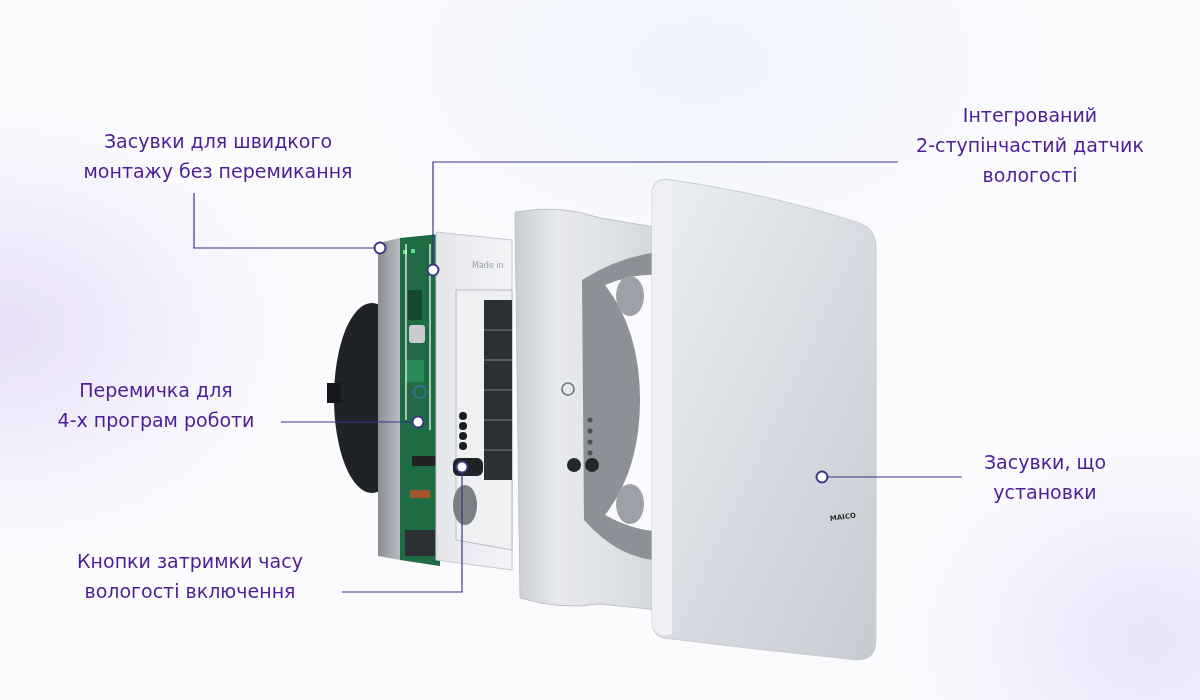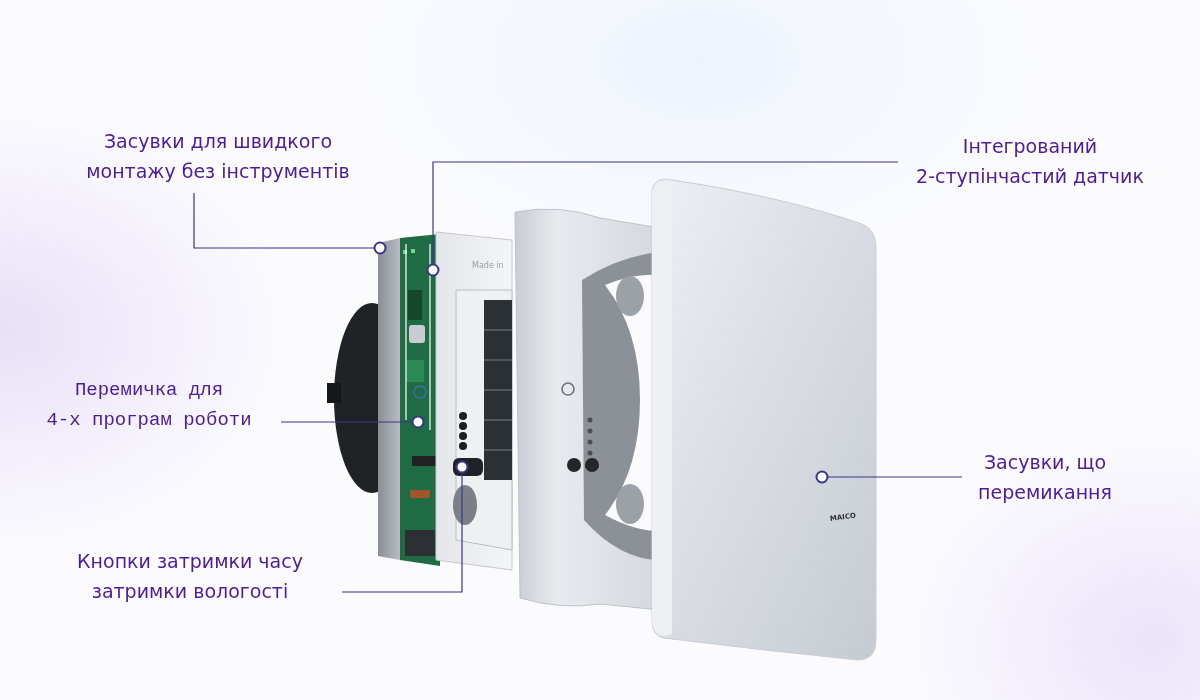--- a/index.html
+++ b/index.html
@@ -148,34 +148,35 @@
     <circle cx="380" cy="248" r="5.5"></circle>
     <circle cx="433" cy="270" r="5.5"></circle>
     <circle cx="418" cy="422" r="5.5"></circle>
     <circle cx="462" cy="467" r="5.5"></circle>
     <circle cx="822" cy="477" r="5.5"></circle>
   </g>
 </svg>
 
 <div class="label" style="left:58px; top:126px; width:320px;">
   <span>Засувки для швидкого</span>
-  <span>монтажу без інструментів</span>
+  <span>монтажу без перемикання</span>
 </div>
 
-<div class="label" style="left:900px; top:131px; width:260px;">
+<div class="label" style="left:900px; top:100px; width:260px;">
   <span>Інтегрований</span>
   <span>2-ступінчастий датчик</span>
+  <span>вологості</span>
 </div>
 
-<div class="label" style="left:29px; top:375px; width:240px;font-family:Liberation Mono, monospace;">
+<div class="label" style="left:36px; top:375px; width:240px;">
   <span>Перемичка для</span>
   <span>4-х програм роботи</span>
 </div>
 
 <div class="label" style="left:50px; top:546px; width:280px;">
   <span>Кнопки затримки часу</span>
-  <span>затримки вологості</span>
+  <span>вологості включення</span>
 </div>
 
 <div class="label" style="left:965px; top:447px; width:160px;">
   <span>Засувки, що</span>
-  <span>перемикання</span>
+  <span>установки</span>
 </div>
 
 </body></html>

